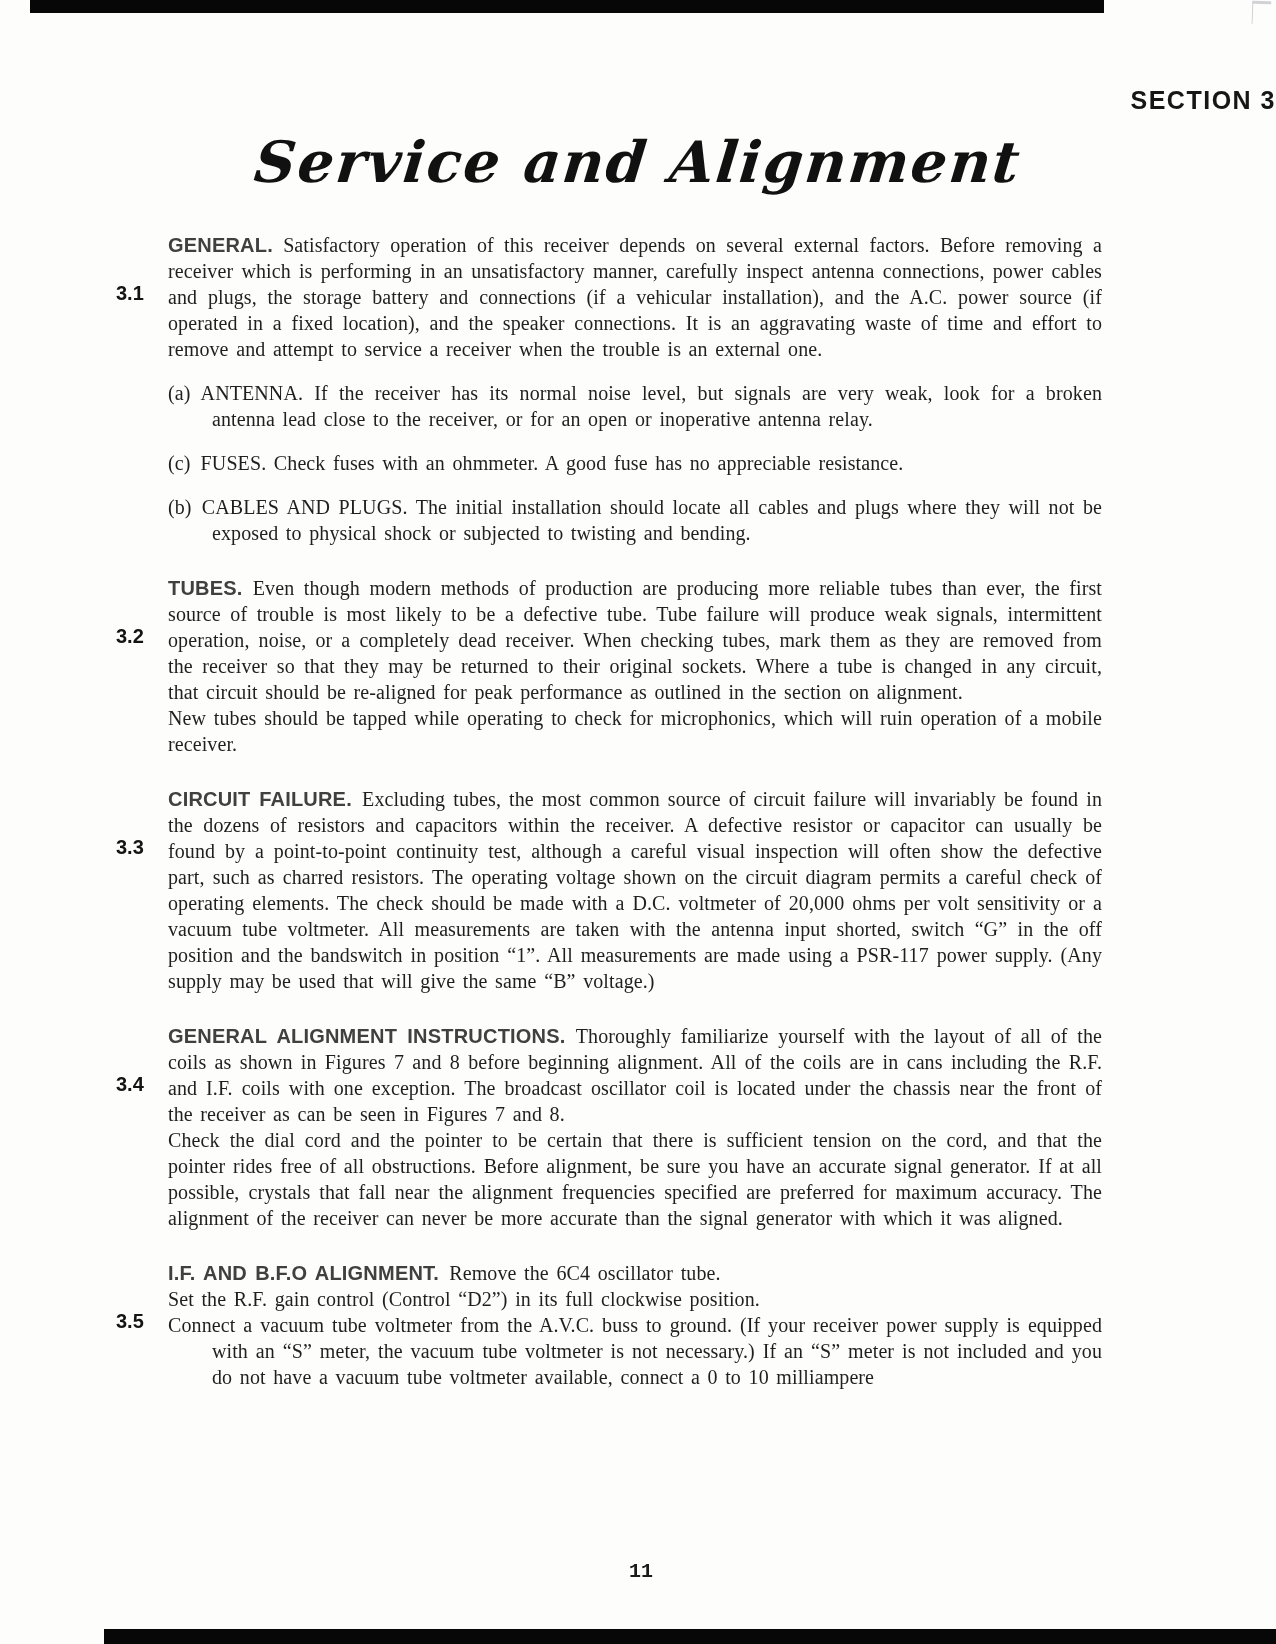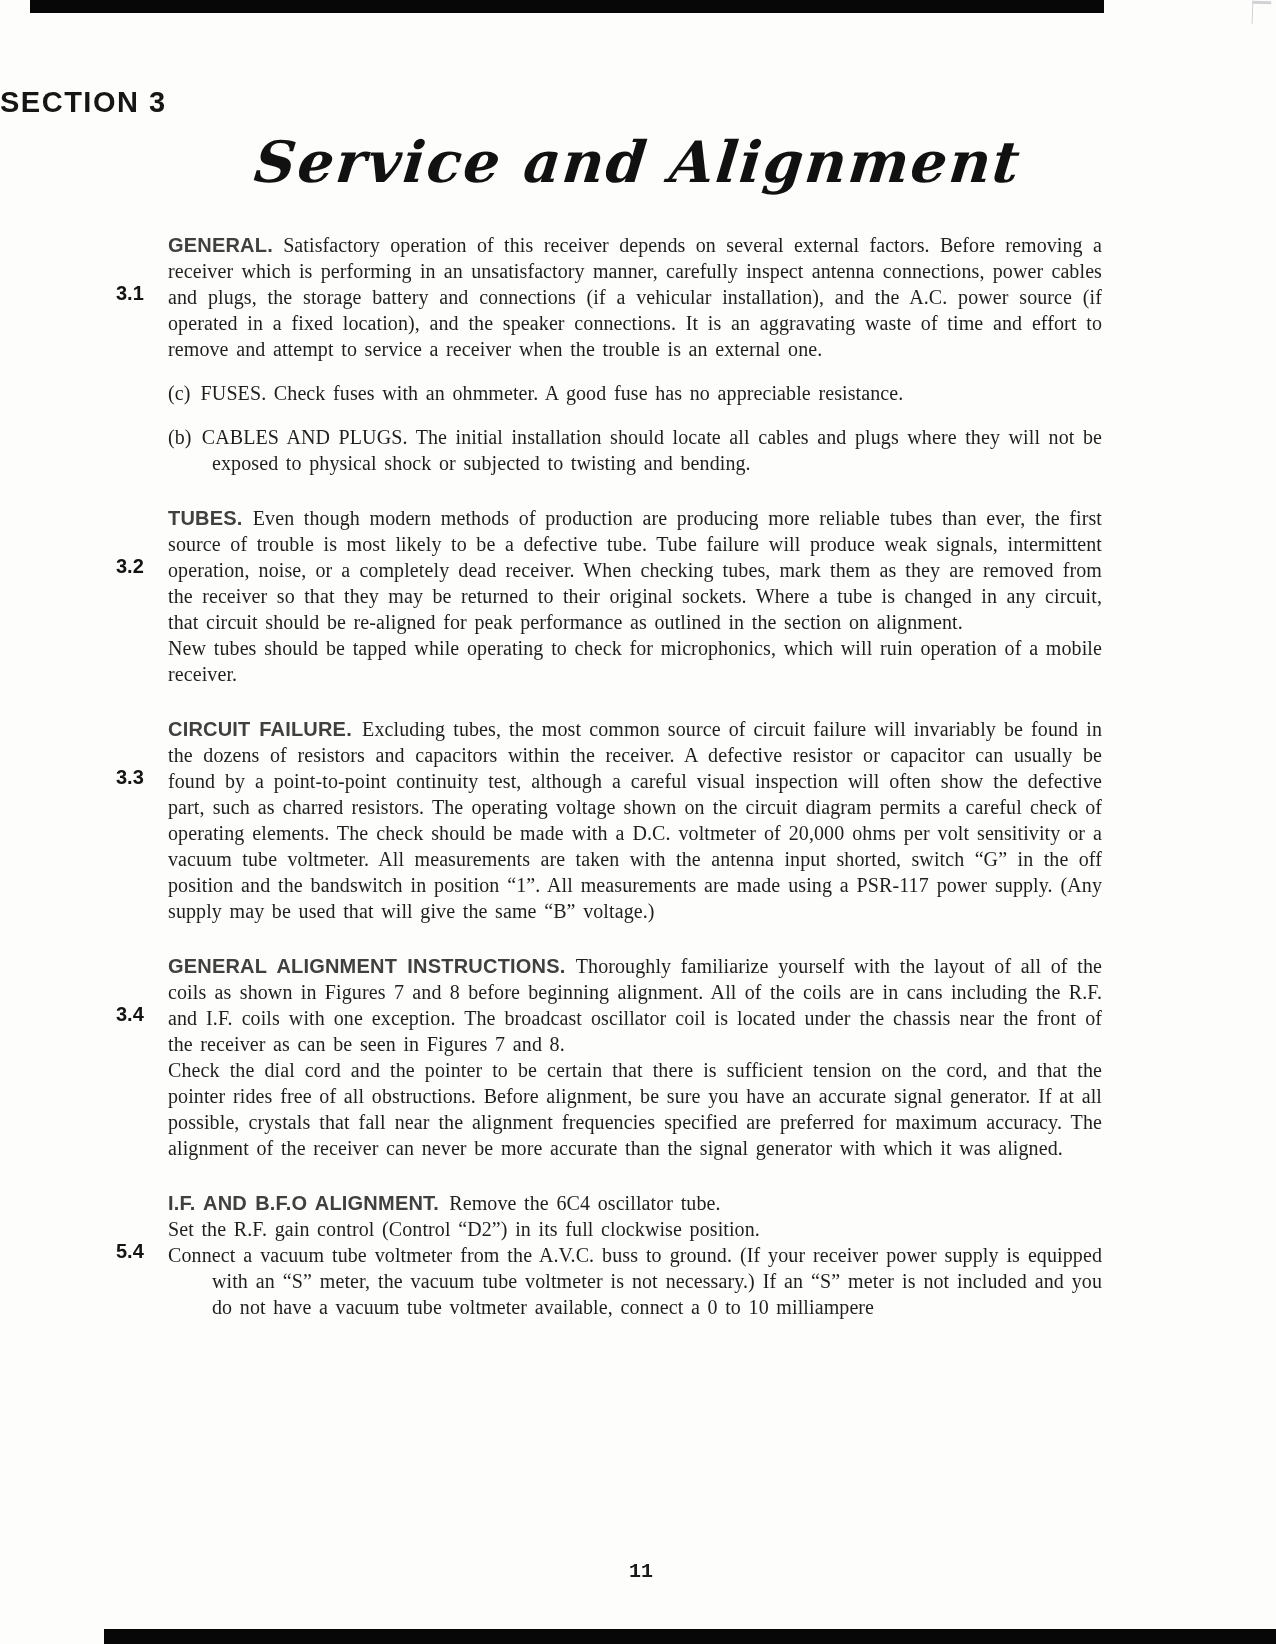--- a/index.html
+++ b/index.html
@@ -29,23 +29,23 @@
   .corner-artifact{
     position:absolute;left:1252px;top:1px;width:18px;height:20px;
     border-top:3px solid var(--artifact);
     border-left:1px solid var(--artifact);
     opacity:.8;
     transform:rotate(2deg);
   }
   
   .section-label{
     position:absolute;top:86px;left:0;width:100%;
-    text-align:left;
+    text-align:right;
     font-family:"Liberation Sans", sans-serif;
-    font-weight:700;font-size:29px;letter-spacing:1.5px;
+    font-weight:700;font-size:25px;letter-spacing:1.5px;
     color:#161616;
   }
   .page-title{
     position:absolute;top:128px;left:0;width:100%;
     text-align:center;
   }
   .page-title span{
     display:inline-block;
     font-family:"DejaVu Serif", serif;
     font-style:italic;font-weight:700;
@@ -107,20 +107,23 @@
   <div class="page-title">
     <span>Service and Alignment</span>
   </div>
 
   <div class="content" id="content">
       <div class="block section">
         <span class="num">3.1</span>
         <p><span class="heading">GENERAL. </span>Satisfactory operation of this receiver depends on several external factors.  Before removing a receiver which is performing in an unsatisfactory manner, carefully inspect antenna connections, power cables and plugs, the storage battery and connections (if a vehicular installation), and the A.C. power source (if operated in a fixed location), and the speaker connections.  It is an aggravating waste of time and effort to remove and attempt to service a receiver when the trouble is an external one.</p>
       </div>
       <div class="block list">
+        <p class="hangind"><span class="marker">(a) </span>ANTENNA.  If the receiver has its normal noise level, but signals are very weak, look for a broken antenna lead close to the receiver, or for an open or inoperative antenna relay.</p>
+      </div>
+      <div class="block list">
         <p class="hangind"><span class="marker">(c) </span>FUSES.  Check fuses with an ohmmeter.  A good fuse has no appreciable resistance.</p>
       </div>
       <div class="block list">
         <p class="hangind"><span class="marker">(b) </span>CABLES AND PLUGS.  The initial installation should locate all cables and plugs where they will not be exposed to physical shock or subjected to twisting and bending.</p>
       </div>
       <div class="block section">
         <span class="num">3.2</span>
         <p><span class="heading">TUBES. </span>Even though modern methods of production are producing more reliable tubes than ever, the first source of trouble is most likely to be a defective tube.  Tube failure will produce weak signals, intermittent operation, noise, or a completely dead receiver.  When checking tubes, mark them as they are removed from the receiver so that they may be returned to their original sockets.  Where a tube is changed in any circuit, that circuit should be re-aligned for peak performance as outlined in the section on alignment.</p>
       </div>
       <div class="block paragraph">
@@ -131,21 +134,21 @@
         <p><span class="heading">CIRCUIT FAILURE. </span>Excluding tubes, the most common source of circuit failure will invariably be found in the dozens of resistors and capacitors within the receiver.  A defective resistor or capacitor can usually be found by a point-to-point continuity test, although a careful visual inspection will often show the defective part, such as charred resistors.  The operating voltage shown on the circuit diagram permits a careful check of operating elements.  The check should be made with a D.C. voltmeter of 20,000 ohms per volt sensitivity or a vacuum tube voltmeter.  All measurements are taken with the antenna input shorted, switch “G” in the off position and the bandswitch in position “1”.  All measurements are made using a PSR-117 power supply.  (Any supply may be used that will give the same “B” voltage.)</p>
       </div>
       <div class="block section">
         <span class="num">3.4</span>
         <p><span class="heading">GENERAL ALIGNMENT INSTRUCTIONS. </span>Thoroughly familiarize yourself with the layout of all of the coils as shown in Figures 7 and 8 before beginning alignment.  All of the coils are in cans including the R.F. and I.F. coils with one exception.  The broadcast oscillator coil is located under the chassis near the front of the receiver as can be seen in Figures 7 and 8.</p>
       </div>
       <div class="block paragraph">
         <p>Check the dial cord and the pointer to be certain that there is sufficient tension on the cord, and that the pointer rides free of all obstructions.  Before alignment, be sure you have an accurate signal generator.  If at all possible, crystals that fall near the alignment frequencies specified are preferred for maximum accuracy.  The alignment of the receiver can never be more accurate than the signal generator with which it was aligned.</p>
       </div>
       <div class="block section">
-        <span class="num">5.4</span>
+        <span class="num">3.5</span>
         <p><span class="heading">I.F. AND B.F.O ALIGNMENT. </span>Remove the 6C4 oscillator tube.</p>
       </div>
       <div class="block hang">
         <p class="hangind">Set the R.F. gain control (Control “D2”) in its full clockwise position.</p>
       </div>
       <div class="block hang">
         <p class="hangind">Connect a vacuum tube voltmeter from the A.V.C. buss to ground.  (If your receiver power supply is equipped with an “S” meter, the vacuum tube voltmeter is not necessary.)  If an “S” meter is not included and you do not have a vacuum tube voltmeter available, connect a 0 to 10 milliampere</p>
       </div>
     </div>
 

